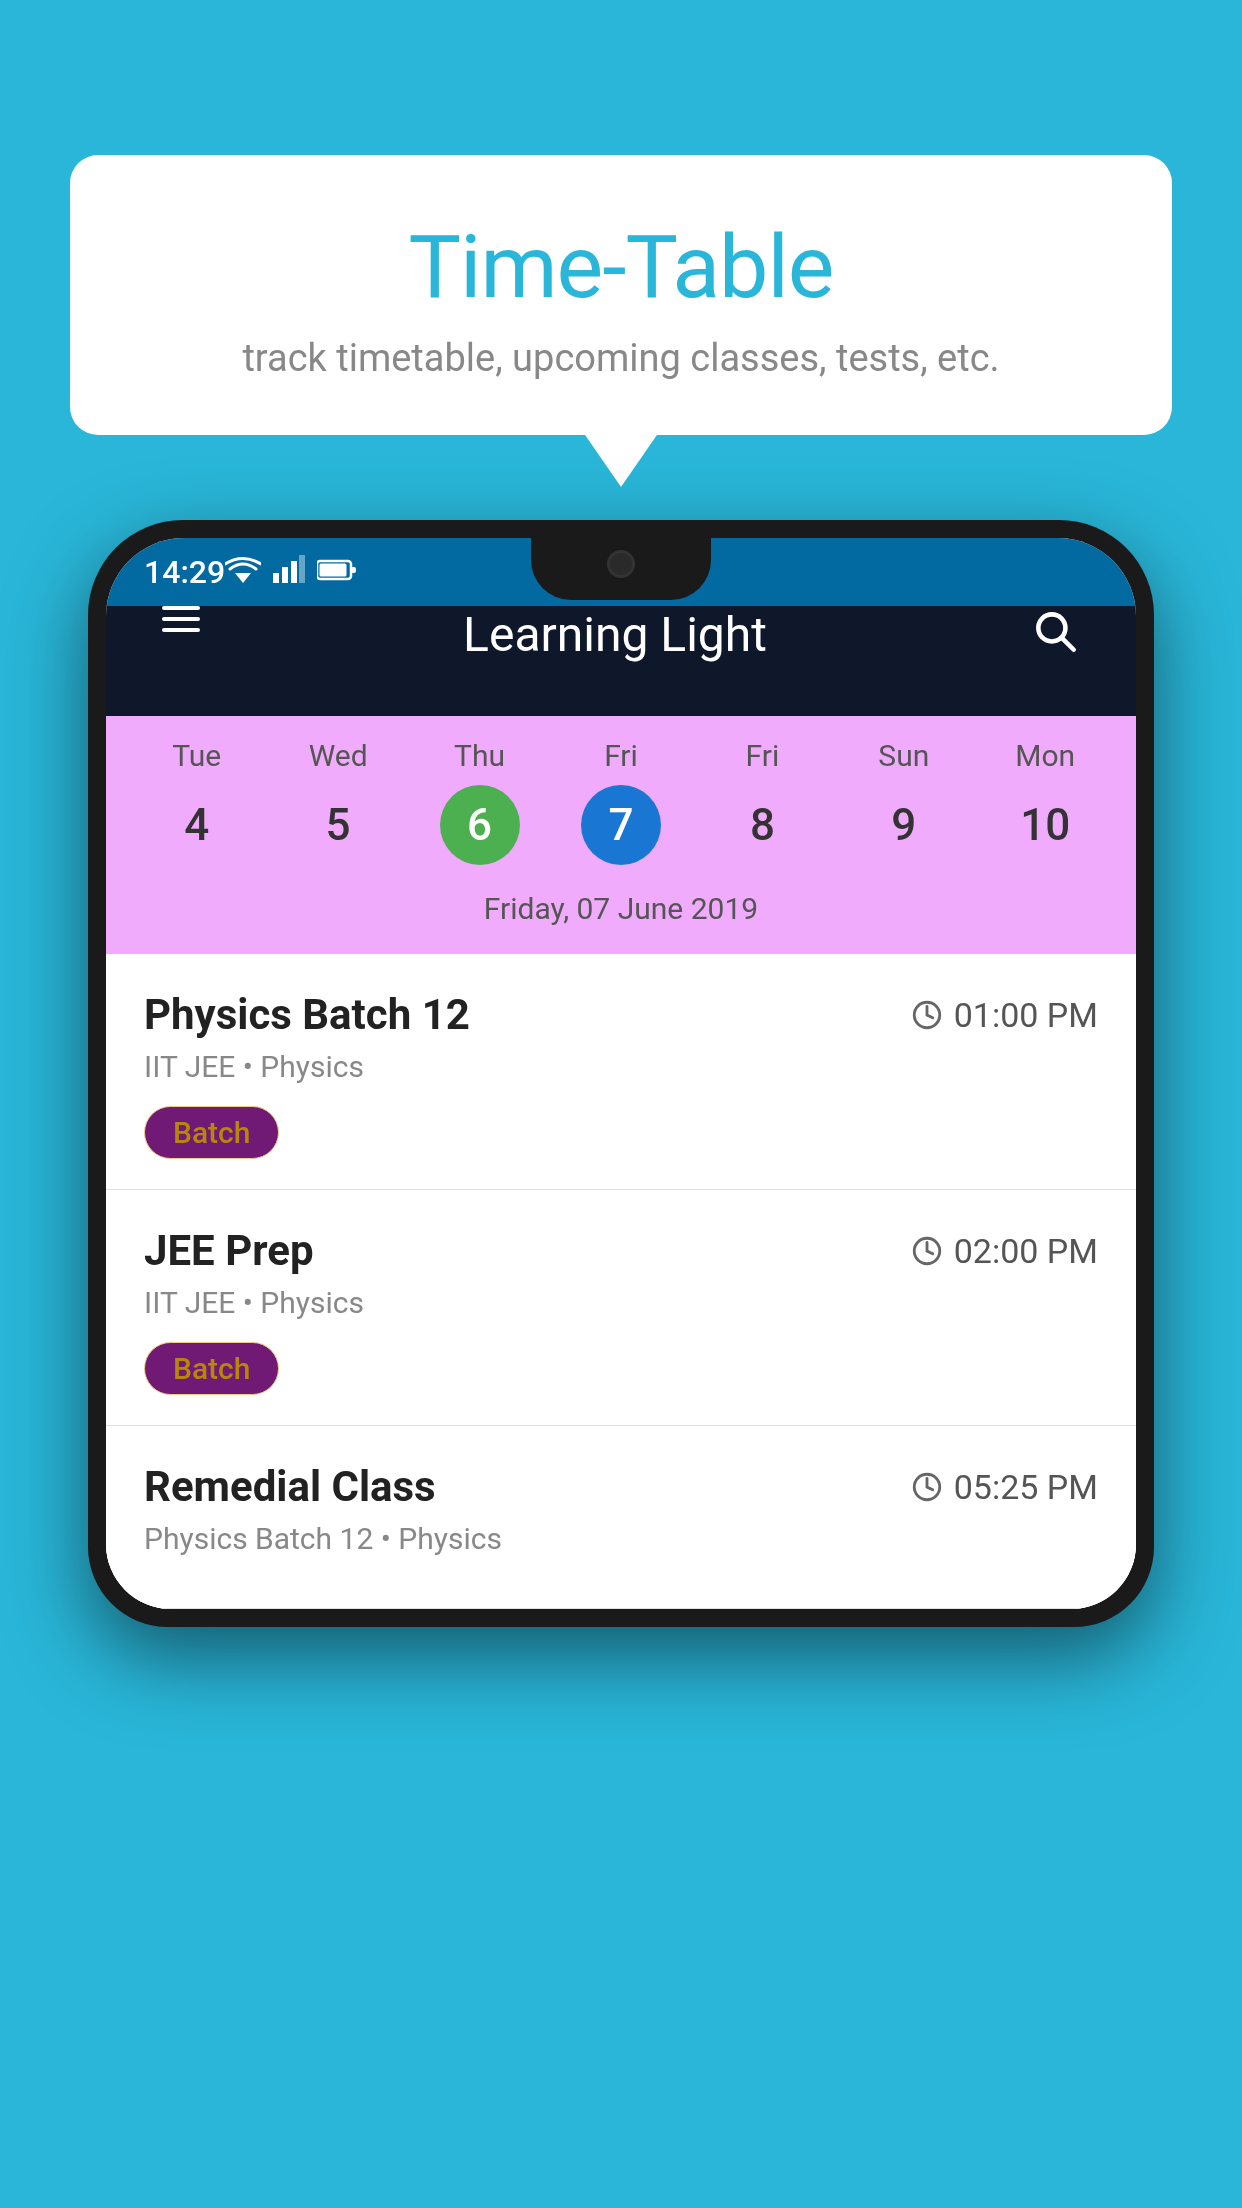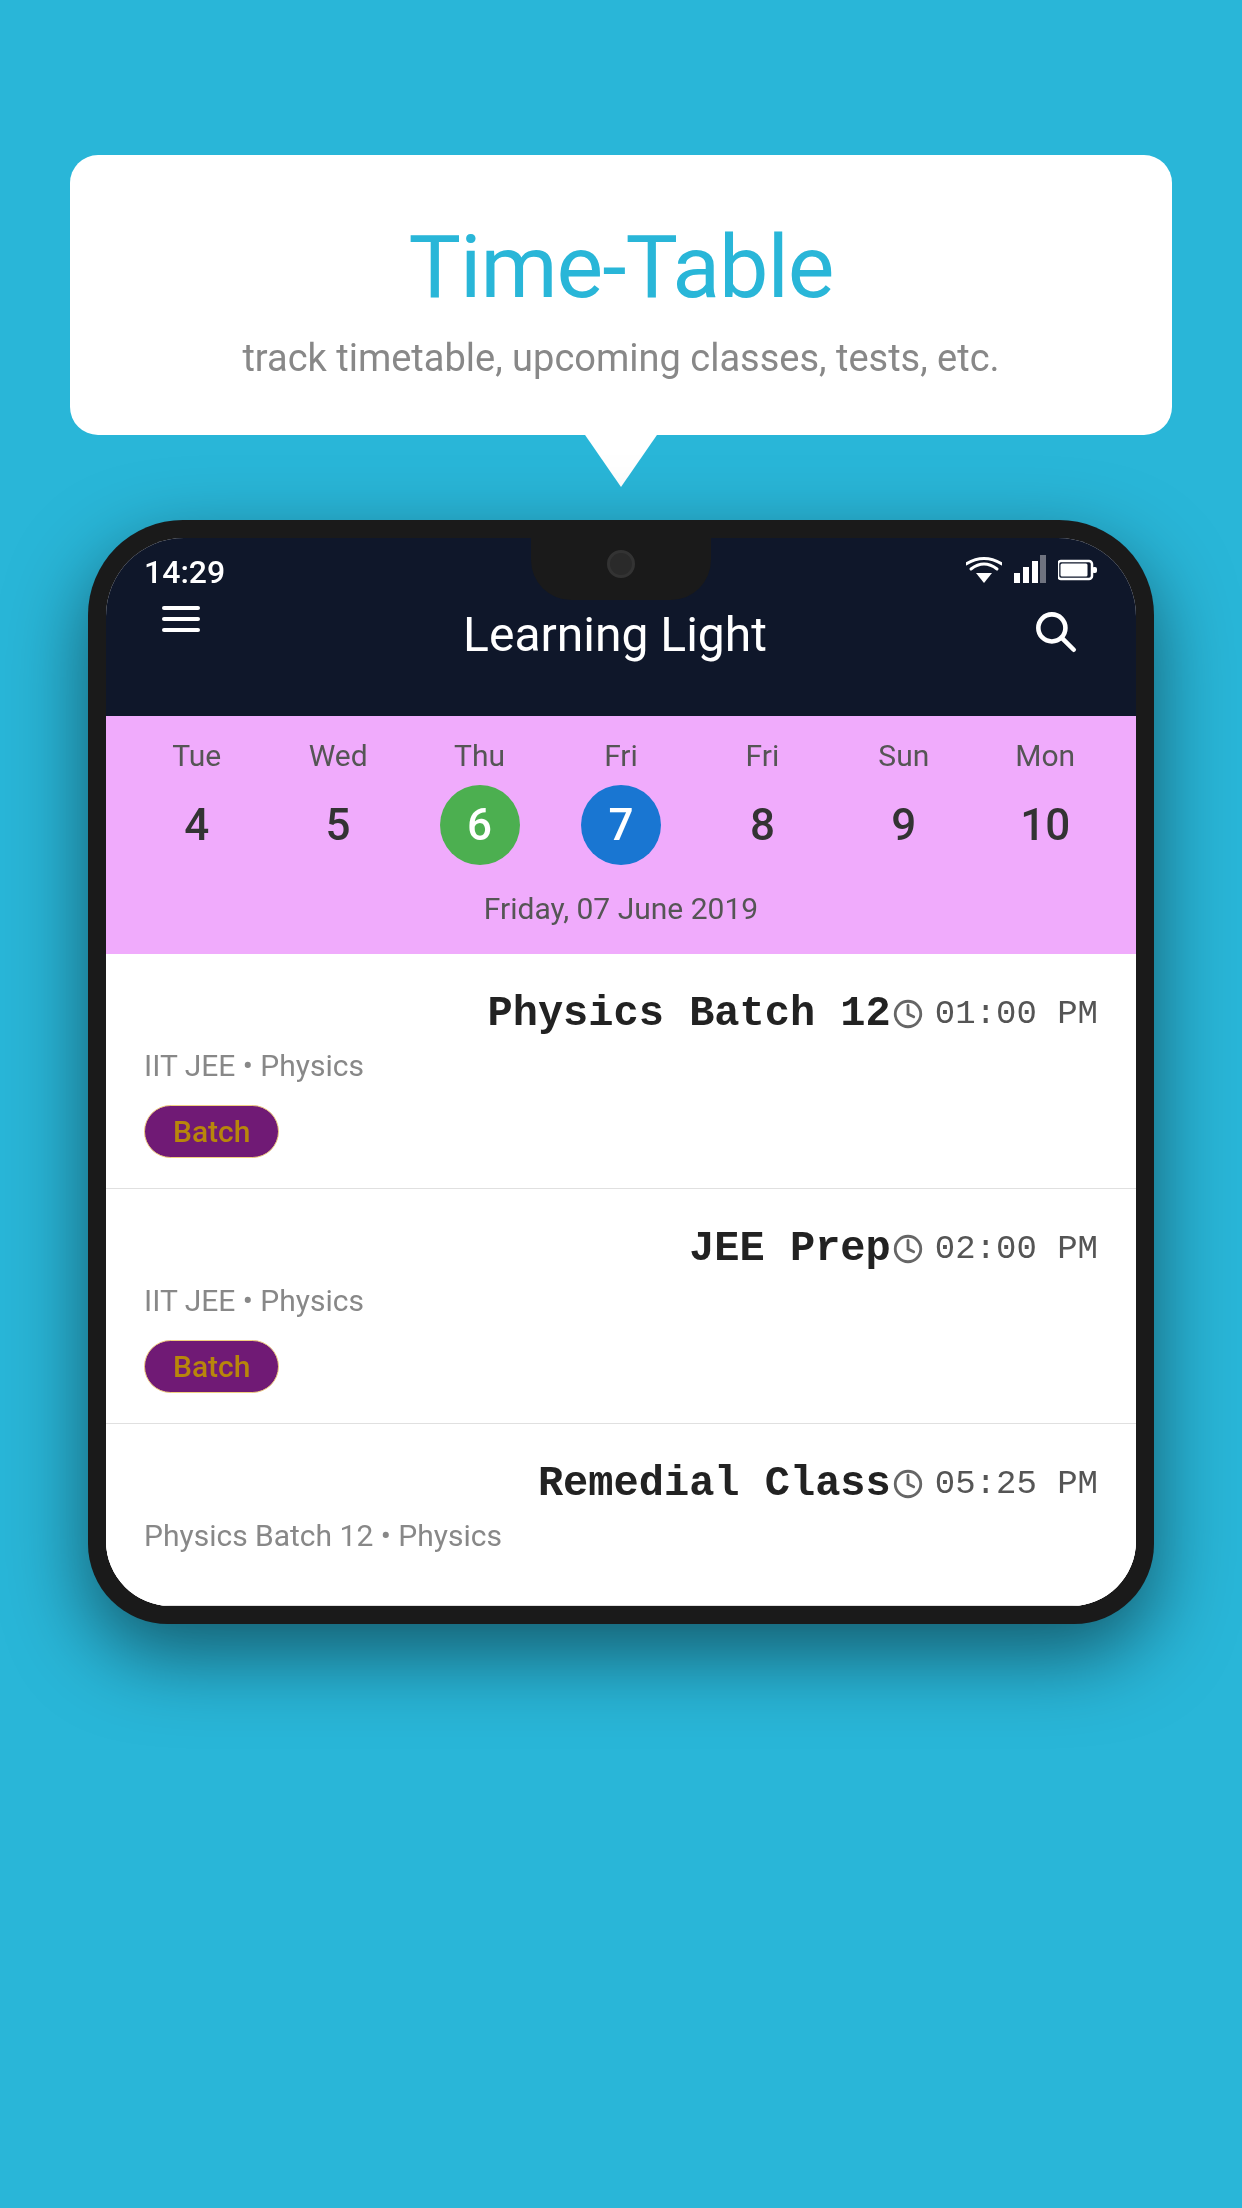--- a/index.html
+++ b/index.html
@@ -106,25 +106,25 @@
 
     .phone-screen {
       background: #f0f0f0;
       border-radius: 78px 78px 65px 65px;
       overflow: hidden;
       position: relative;
     }
 
     
     .status-bar {
-      background: #0f172a;
+      background: #0369a1;
       height: 68px;
       display: flex;
       align-items: center;
-      justify-content: space-between;
+      justify-content: flex-start;
       padding: 0 38px;
     }
 
     .status-time {
       color: white;
       font-size: 32px;
       font-weight: 500;
     }
 
     .status-icons {
@@ -230,24 +230,23 @@
     }
 
     .schedule-item {
       background: white;
       padding: 36px 38px 30px;
       border-bottom: 1.5px solid #e0e0e0;
     }
 
     .schedule-item-header {
       display: flex;
-      justify-content: flex-end;
+      justify-content: space-between;
       align-items: center;
       margin-bottom: 10px;
-      font-family: Liberation Mono, monospace;
     }
 
     .schedule-item-title {
       font-size: 42px;
       font-weight: 700;
       color: #222;
     }
 
     .schedule-item-time {
       display: flex;

